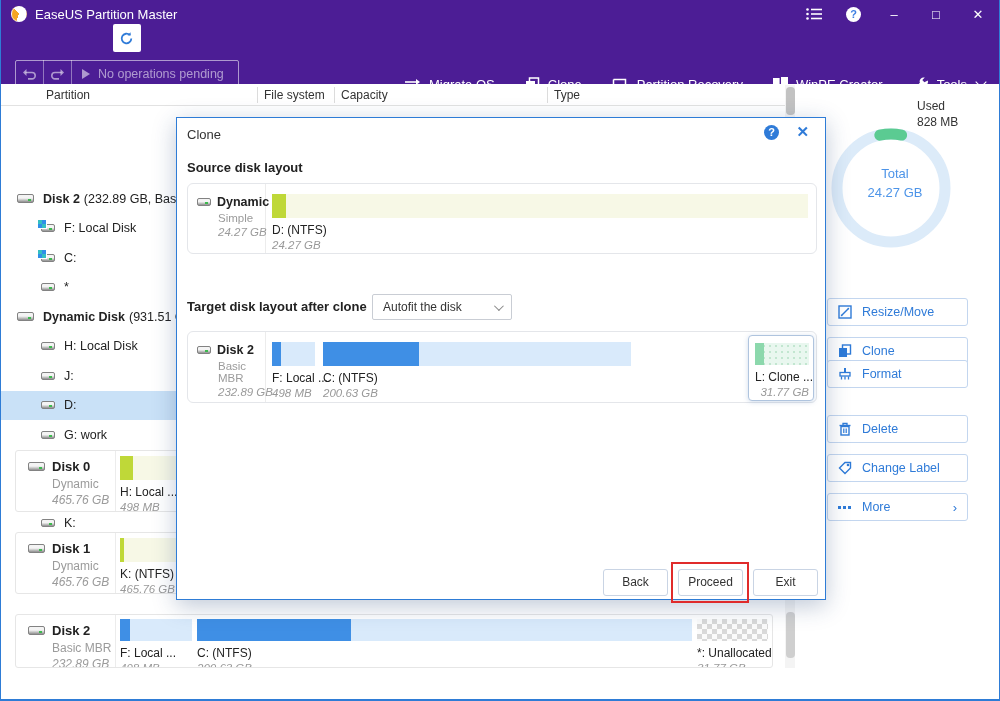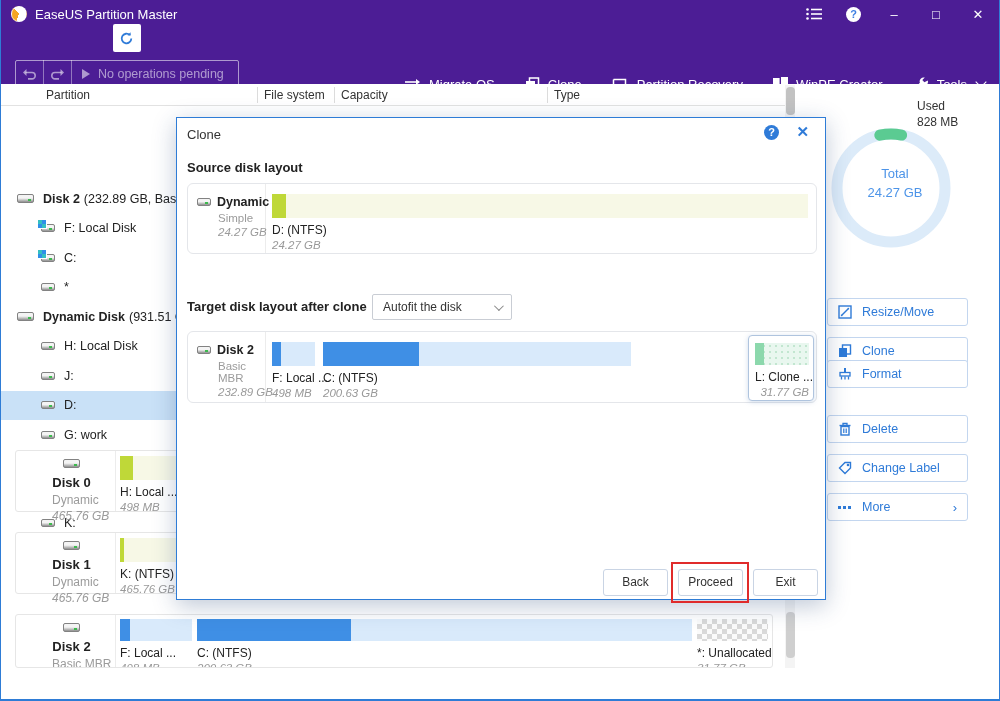--- a/index.html
+++ b/index.html
@@ -50,21 +50,21 @@
          background:linear-gradient(180deg,#F4F4F4 0 45%,#8F8F8F 100%); border:1px solid #828282; flex:none; }
   .drv::after { content:''; position:absolute; right:2px; bottom:1px; width:3px; height:2px; background:#3DBA4E; }
   .drv.sm { width:14px; height:8px; }
   .drv.badge::before { content:''; position:absolute; left:-4px; top:-5px; width:8px; height:8px;
          background:conic-gradient(#2F8FE8 0 90deg,#34BFC2 0 180deg,#2F8FE8 0 270deg,#34BFC2 0);
          box-shadow:0 0 0 1px #fff; }
 
   
   .card { position:absolute; left:14px; width:758px; background:#fff; border:1px solid #E6E6E6; border-radius:3px; z-index:1; }
   .cinfo { position:absolute; left:0; top:0; bottom:0; width:100px; border-right:1px solid #ECECEC; padding:8px 0 0 12px; }
-  .cinfo .nm { font-size:13px; font-weight:bold; color:#222; display:flex; align-items:center; gap:7px;flex-direction:column; }
+  .cinfo .nm { font-size:13px; font-weight:bold; color:#222; display:flex; align-items:center; gap:7px; }
   .cinfo .tp { font-size:12px; color:#9b9b9b; margin:3px 0 0 24px; }
   .cinfo .sz { font-size:12px; color:#9b9b9b; font-style:italic; margin:2px 0 0 24px; }
   .pcol { position:absolute; top:5px; }
   .pbar { height:24px; }
   .plabel { font-size:12px; font-weight:normal; color:#222; margin-top:5px; white-space:nowrap; }
   .psize { font-size:11.5px; color:#999; font-style:italic; margin-top:2px; white-space:nowrap; }
   .bar-cream { background:#F7F8E6; position:relative; }
   .bar-cream .fill { position:absolute; left:0; top:0; bottom:0; background:#BFD838; }
   .bar-blue { background:#D9EAFB; position:relative; }
   .bar-blue .fill { position:absolute; left:0; top:0; bottom:0; background:#3F8FE5; }

